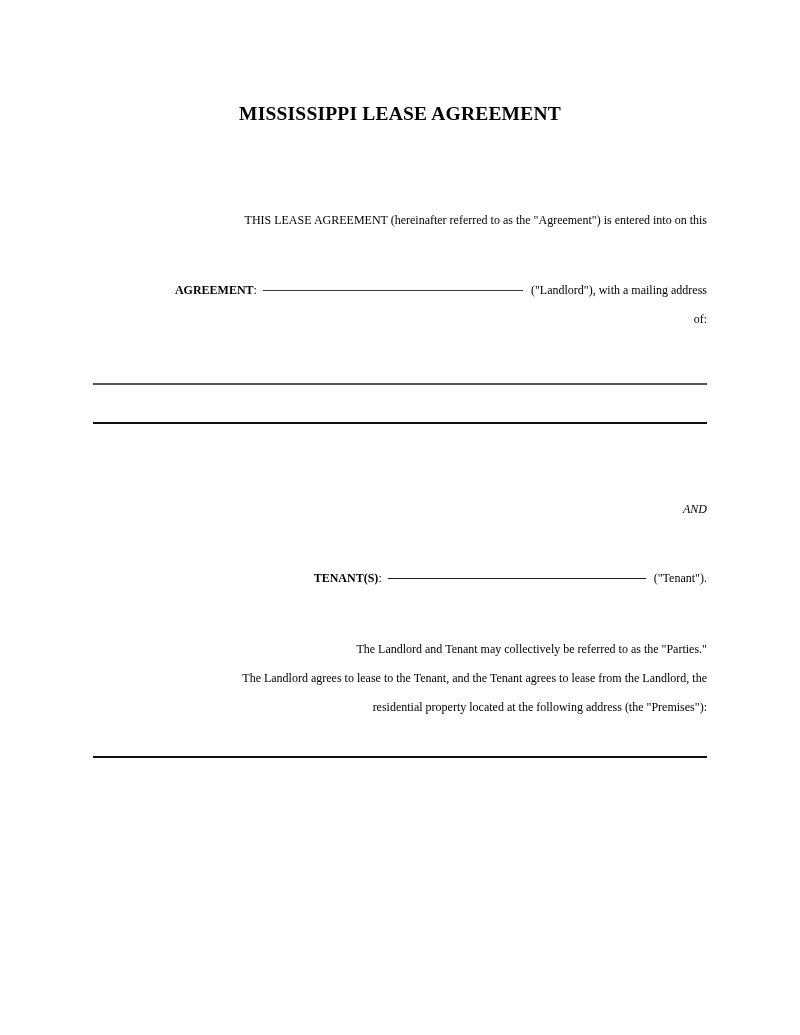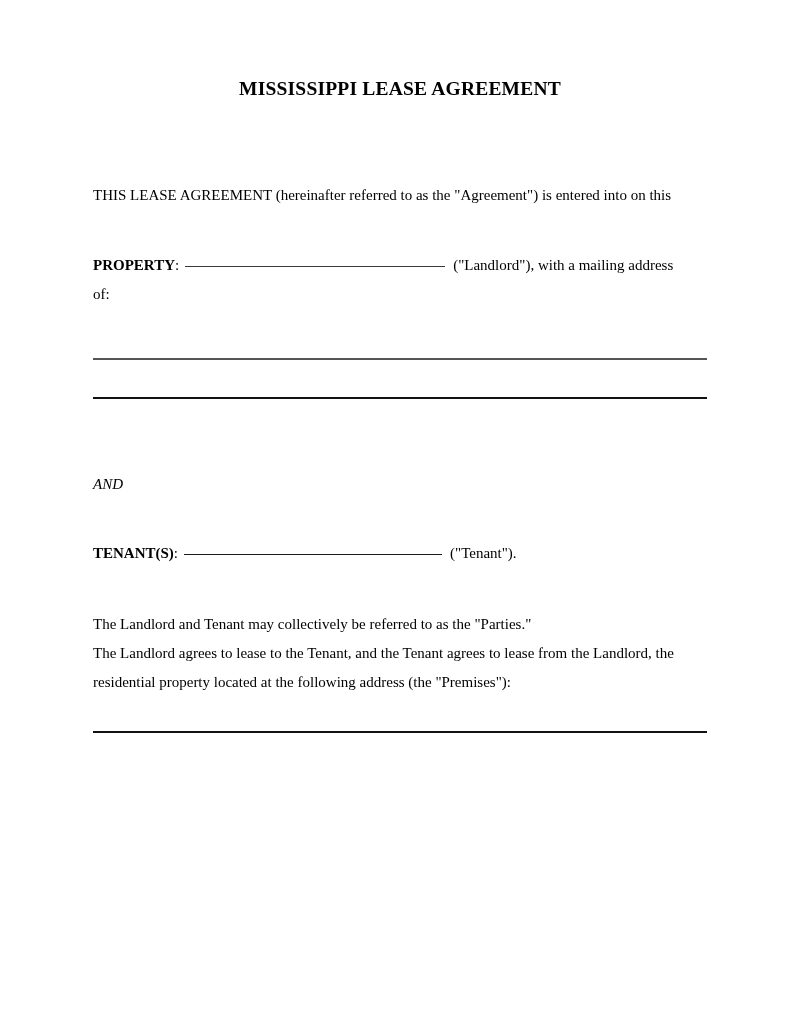--- a/index.html
+++ b/index.html
@@ -25,27 +25,27 @@
     top: 0;
     width: 614px;
   }
 
   .doc-title {
     text-align: center;
     font-size: 19.5px;
     font-weight: bold;
     letter-spacing: 0.2px;
     margin: 0;
-    padding-top: 78px;
+    padding-top: 103px;
   }
 
   .block {
-    font-size: 15px;
+    font-size: 12px;
     line-height: 29px;
-    text-align: left;
+    text-align: right;
   }
 
   .intro {
     margin-top: 81px;
   }
 
   .party-row {
     margin-top: 41px;
   }
   .party-row2 {
@@ -108,21 +108,21 @@
 <div class="page">
   <div class="content">
 
     <h1 class="doc-title">MISSISSIPPI LEASE AGREEMENT</h1>
 
     <div class="block intro">
       <div>THIS LEASE AGREEMENT (hereinafter referred to as the "Agreement") is entered into on this</div>
     </div>
 
     <div class="block party-row">
-      <div><span class="label-bold">PROPERTY</span><span>:</span><span class="inline-rule"></span><span>("Landlord"), with a mailing address</span></div>
+      <div><span class="label-bold">AGREEMENT</span><span>:</span><span class="inline-rule"></span><span>("Landlord"), with a mailing address</span></div>
       <div>of:</div>
     </div>
 
     <div class="full-rule rule-gap-1"></div>
 
     <div class="full-rule dark rule-gap-2"></div>
 
     <div class="block and-row">AND</div>
 
     <div class="block party-row2">

